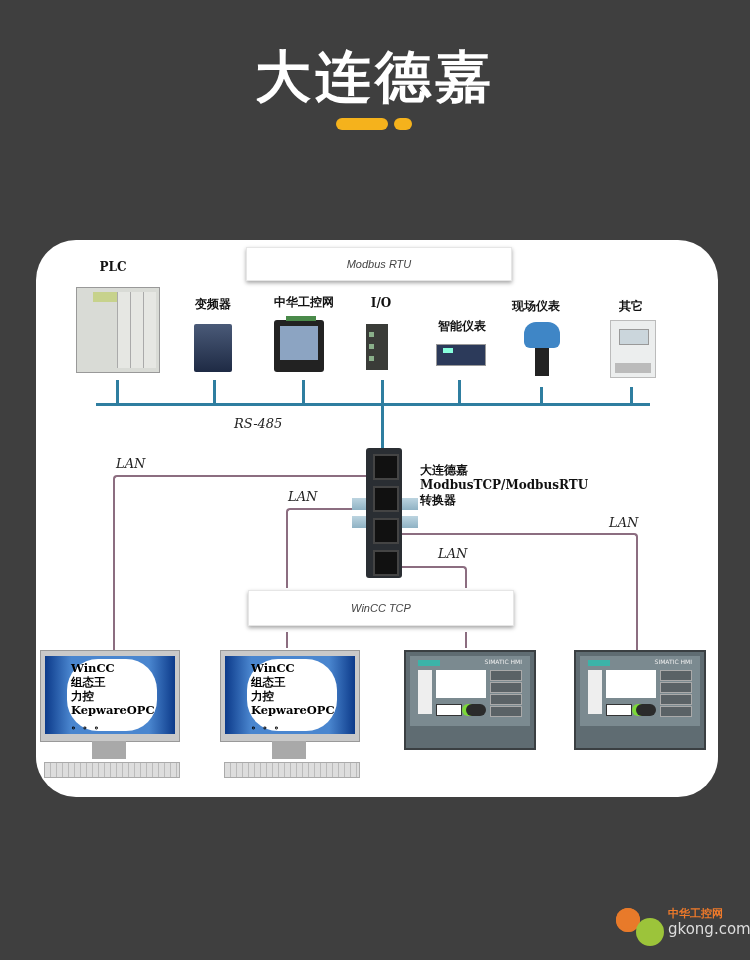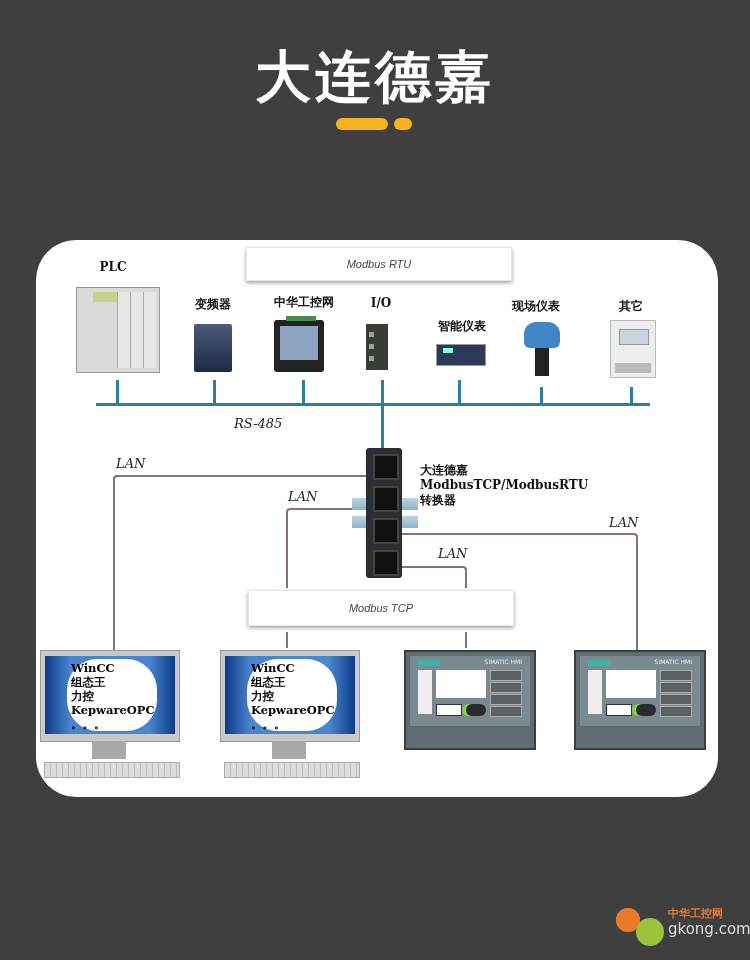--- a/index.html
+++ b/index.html
@@ -137,21 +137,21 @@
     <div class="port" style="top:70px;"></div>
     <div class="port" style="top:102px;"></div>
   </div>
   <div class="conv-label" style="left:384px;top:223px;">
     <div>大连德嘉</div>
     <div>ModbusTCP/ModbusRTU</div>
     <div>转换器</div>
   </div>
 
   <div class="proto" style="left:212px;top:350px;width:264px;height:34px;line-height:34px;">
-    <span>Modbus TCP</span>
+    <span>WinCC TCP</span>
   </div>
 
   <div class="pc" style="left:4px;top:410px;">
     <div class="frame">
         <div class="screen">
           <div class="paper">
       <div>WinCC</div>
       <div>组态王</div>
       <div>力控</div>
       <div>KepwareOPC</div>

